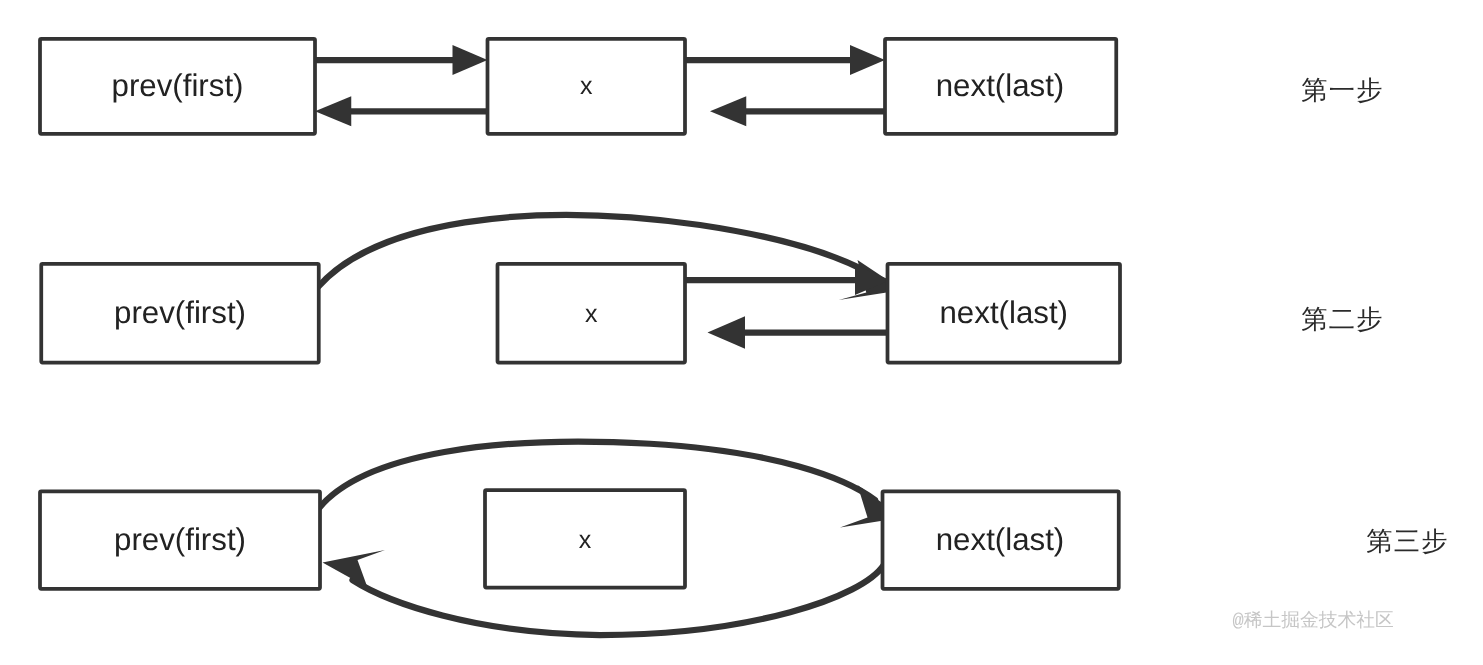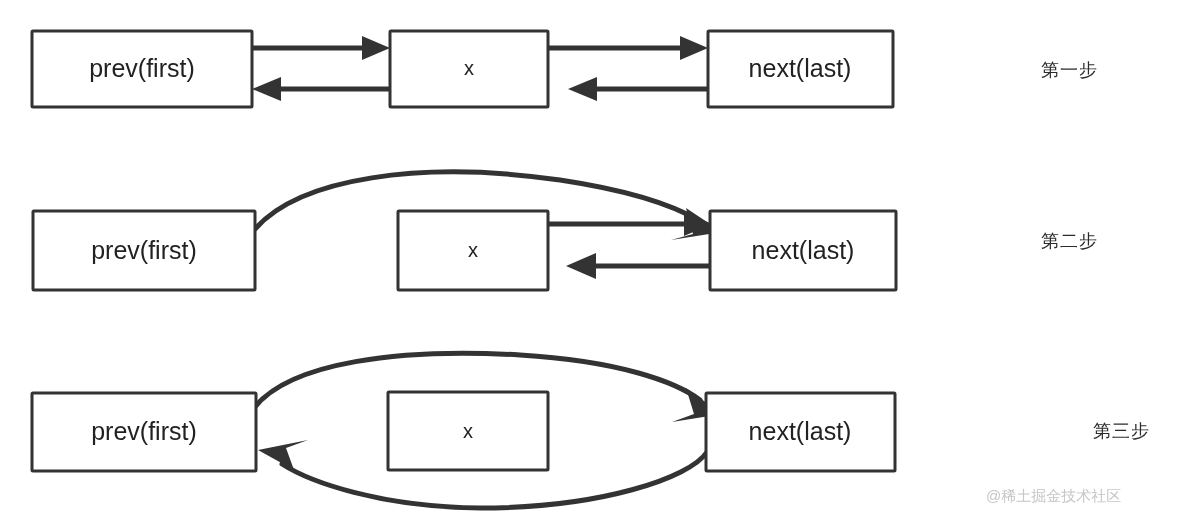--- a/index.html
+++ b/index.html
@@ -51,30 +51,30 @@
     fill: none;
     stroke-linecap: round;
   }
   .arrow-head {
     fill: #333333;
     stroke: none;
   }
   .step-label {
     position: absolute;
     font-family: "DejaVu Sans", "Liberation Sans", sans-serif;
-    font-size: 18px;
+    font-size: 21px;
     color: #2b2b2b;
     letter-spacing: 1px;
     white-space: nowrap;
   }
   .watermark {
     position: absolute;
     left: 986px;
     top: 487px;
-    font-family: Liberation Sans, sans-serif;
+    font-family: Liberation Mono, monospace;
     font-size: 15px;
     color: #c6c6c6;
     white-space: nowrap;
   }
 </style>
 </head>
 <body>
 
 <div id="canvas">
 
@@ -165,18 +165,18 @@
       </g>
 
       <g>
         <rect class="node-rect" x="706" y="393" width="189" height="78" rx="1"></rect>
         <text class="node-label" x="800" y="433">next(last)</text>
       </g>
     </g>
   </svg>
 
   <div class="step-label" style="left:1041px; top:58px;">第一步</div>
-  <div class="step-label" style="left:1041px; top:229px;">第二步</div>
+  <div class="step-label" style="left:1041px; top:241px;">第二步</div>
   <div class="step-label" style="left:1093px; top:419px;">第三步</div>
 
   <div class="watermark">@稀土掘金技术社区</div>
 
 </div>
 
 </body></html>

